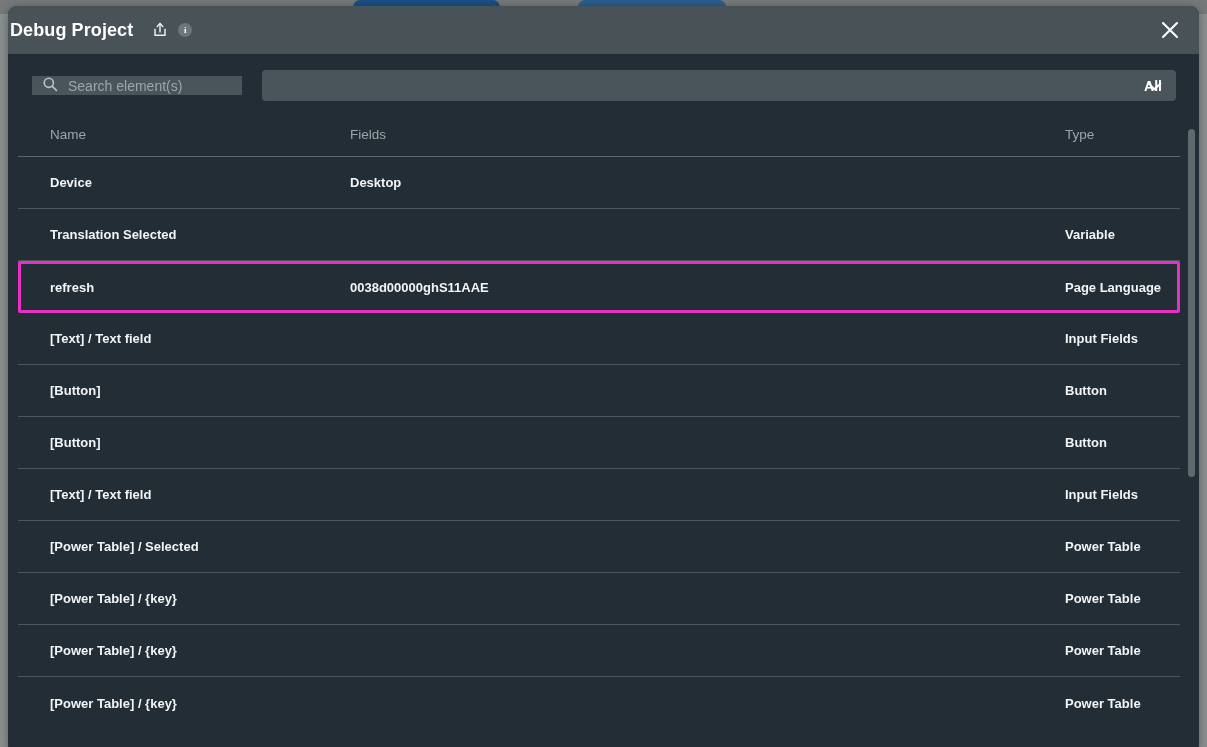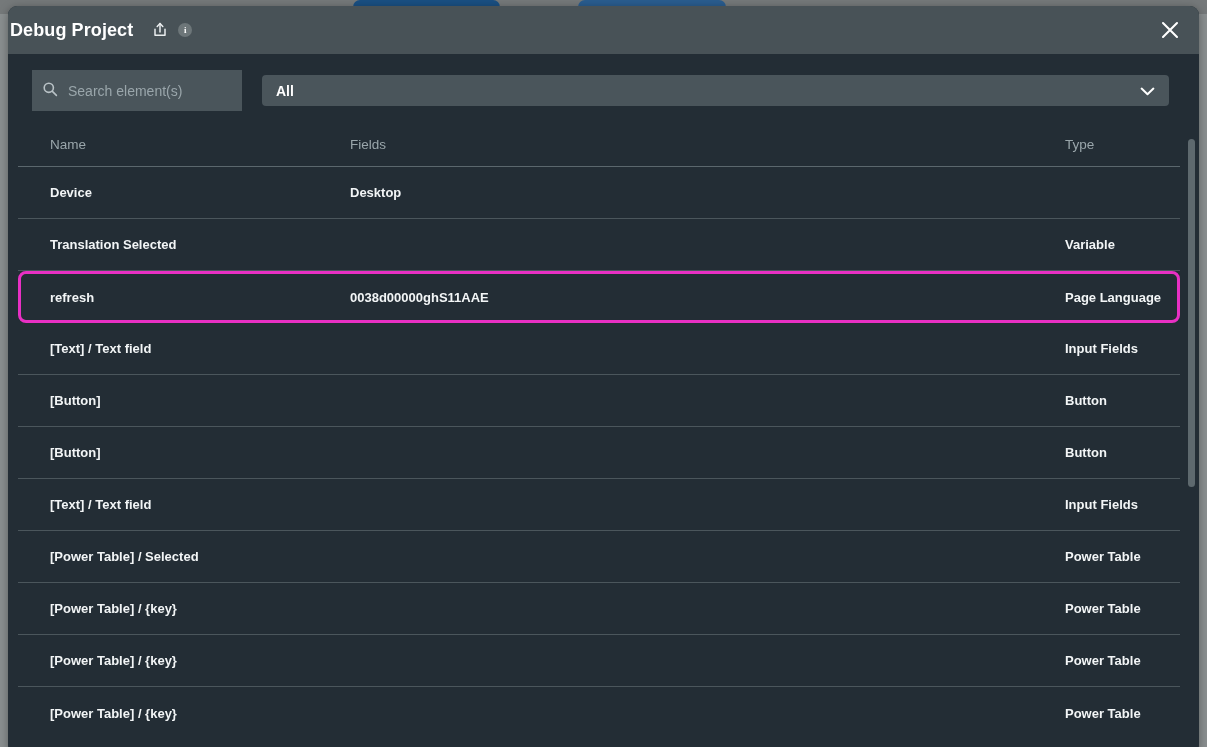--- a/index.html
+++ b/index.html
@@ -104,21 +104,21 @@
   .toolbar {
     display: flex;
     align-items: center;
     padding: 16px 16px 12px 24px;
     gap: 20px;
     background: #232d35;
   }
   .search-box {
     position: relative;
     width: 210px;
-    height: 41px;
+    height: 19px;
     background: #4a555b;
     border-radius: 0;
     display: flex;
     align-items: center;
     padding-left: 10px;
     box-sizing: border-box;
   }
   .search-icon { flex: 0 0 auto; margin-right: 8px; }
   .search-input {
     background: transparent;
@@ -135,21 +135,22 @@
     position: relative;
     flex: 1 1 auto;
     height: 31px;
     background: #4a555b;
     border-radius: 4px;
     display: flex;
     align-items: center;
     padding: 0 14px;
     box-sizing: border-box;
     cursor: pointer;
-    margin-right: 14px;
+    margin-right: 7px;
+    justify-content: flex-end;
   }
   .filter-label {
     color: #ffffff;
     font-size: 14px;
     font-weight: bold;
   }
   .chev {
     position: absolute;
     right: 14px;
     top: 50%;
@@ -193,21 +194,21 @@
   .td {
     color: #f2f5f6;
     font-size: 13px;
     font-weight: bold;
     white-space: nowrap;
     overflow: hidden;
   }
 
   .trow.highlighted {
     border: 3px solid #e830c4;
-    border-radius: 8px;
+    border-radius: 2px;
     margin: 0 19px 0 10px;
     height: 52px;
     box-sizing: border-box;
     padding-left: 17px;
   }
 
   
   .scroll-track {
     position: absolute;
     right: 3px;

